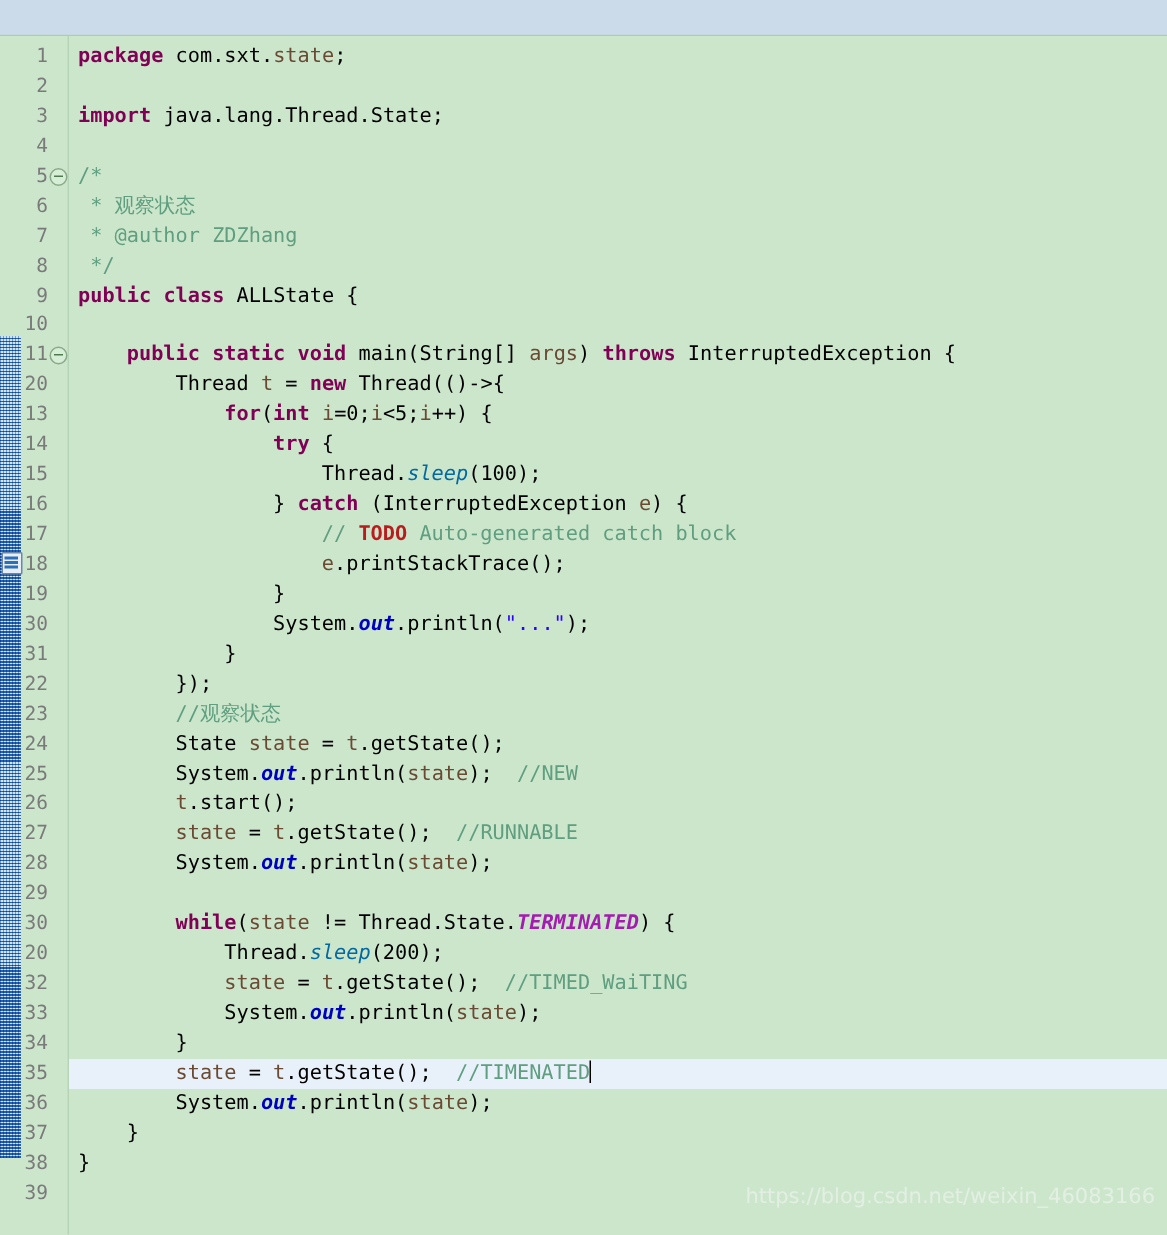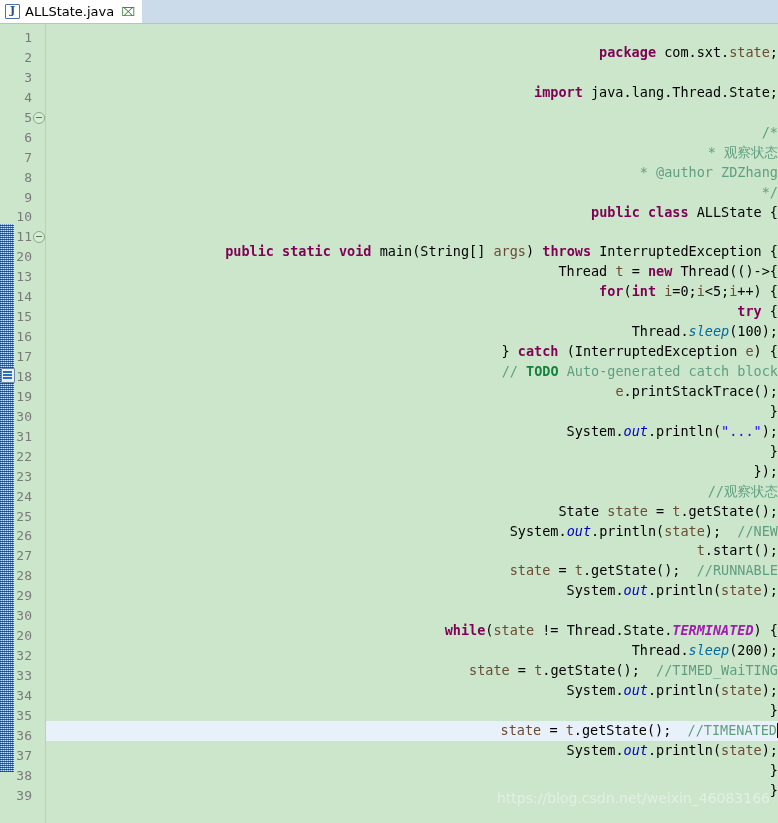--- a/index.html
+++ b/index.html
@@ -155,47 +155,46 @@
     left: 2px;
     top: 4px;
     width: 6px;
     height: 1px;
     background: #4f7a4f;
   }
 
   
   #code {
     flex: 1 1 auto;
-    padding-top: 19px;
+    padding-top: 4px;
     padding-left: 6px;
     font-size: 13.5px;
     line-height: 19.95px;
     color: #000000;
     white-space: pre;
     position: relative;
     overflow: hidden;
-    text-align: right;
   }
   .codeline {
     height: 19.95px;
     white-space: pre;
   }
   .codeline.current {
     background: #e8f0fa;
     margin-left: -6px;
     padding-left: 6px;
   }
 
   
   .kw   { color: #7f0055; font-weight: bold; }
   .cmt  { color: #5f9e7f; }
-  .todo { color: #15803d; font-weight: bold; }
+  .todo { color: #b91c1c; font-weight: bold; }
   .str  { color: #2a00ff; }
   .stat { color: #a21caf; font-weight: bold; font-style: italic; }
-  .sfld { color: #0000c0; font-weight: normal; font-style: italic; }
+  .sfld { color: #0000c0; font-weight: bold; font-style: italic; }
   .mth  { color: #0369a1; font-style: italic; }
   .lvar { color: #6a4a32; }
   .plain{ color: #000000; }
 
   .caret {
     display: inline-block;
     width: 1px;
     height: 15px;
     background: #000;
     vertical-align: -3px;
@@ -210,25 +209,20 @@
     font-size: 14px;
     color: #e2efe2;
     user-select: none;
     pointer-events: none;
   }
 </style>
 </head>
 <body>
 
 <div id="tabbar">
-  <div class="tab active">
-    <span class="jicon"></span>
-    <span>ALLState.java</span>
-    <span class="tab-close">⌧</span>
-  </div>
   <div style="flex:1 1 auto;background:#ccdbe9;"></div>
 </div>
 
 <div id="editor">
 
   <div id="marker-strip">
     <div id="marker-thumb"></div>
     <div id="todo-marker"></div>
   </div>
 

